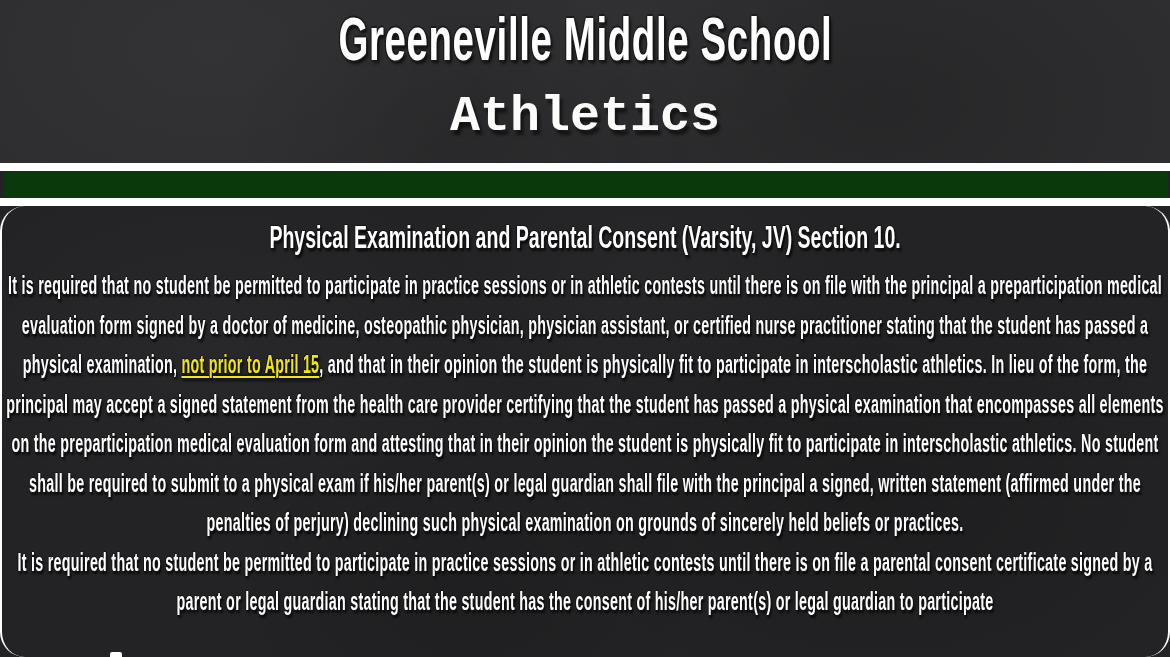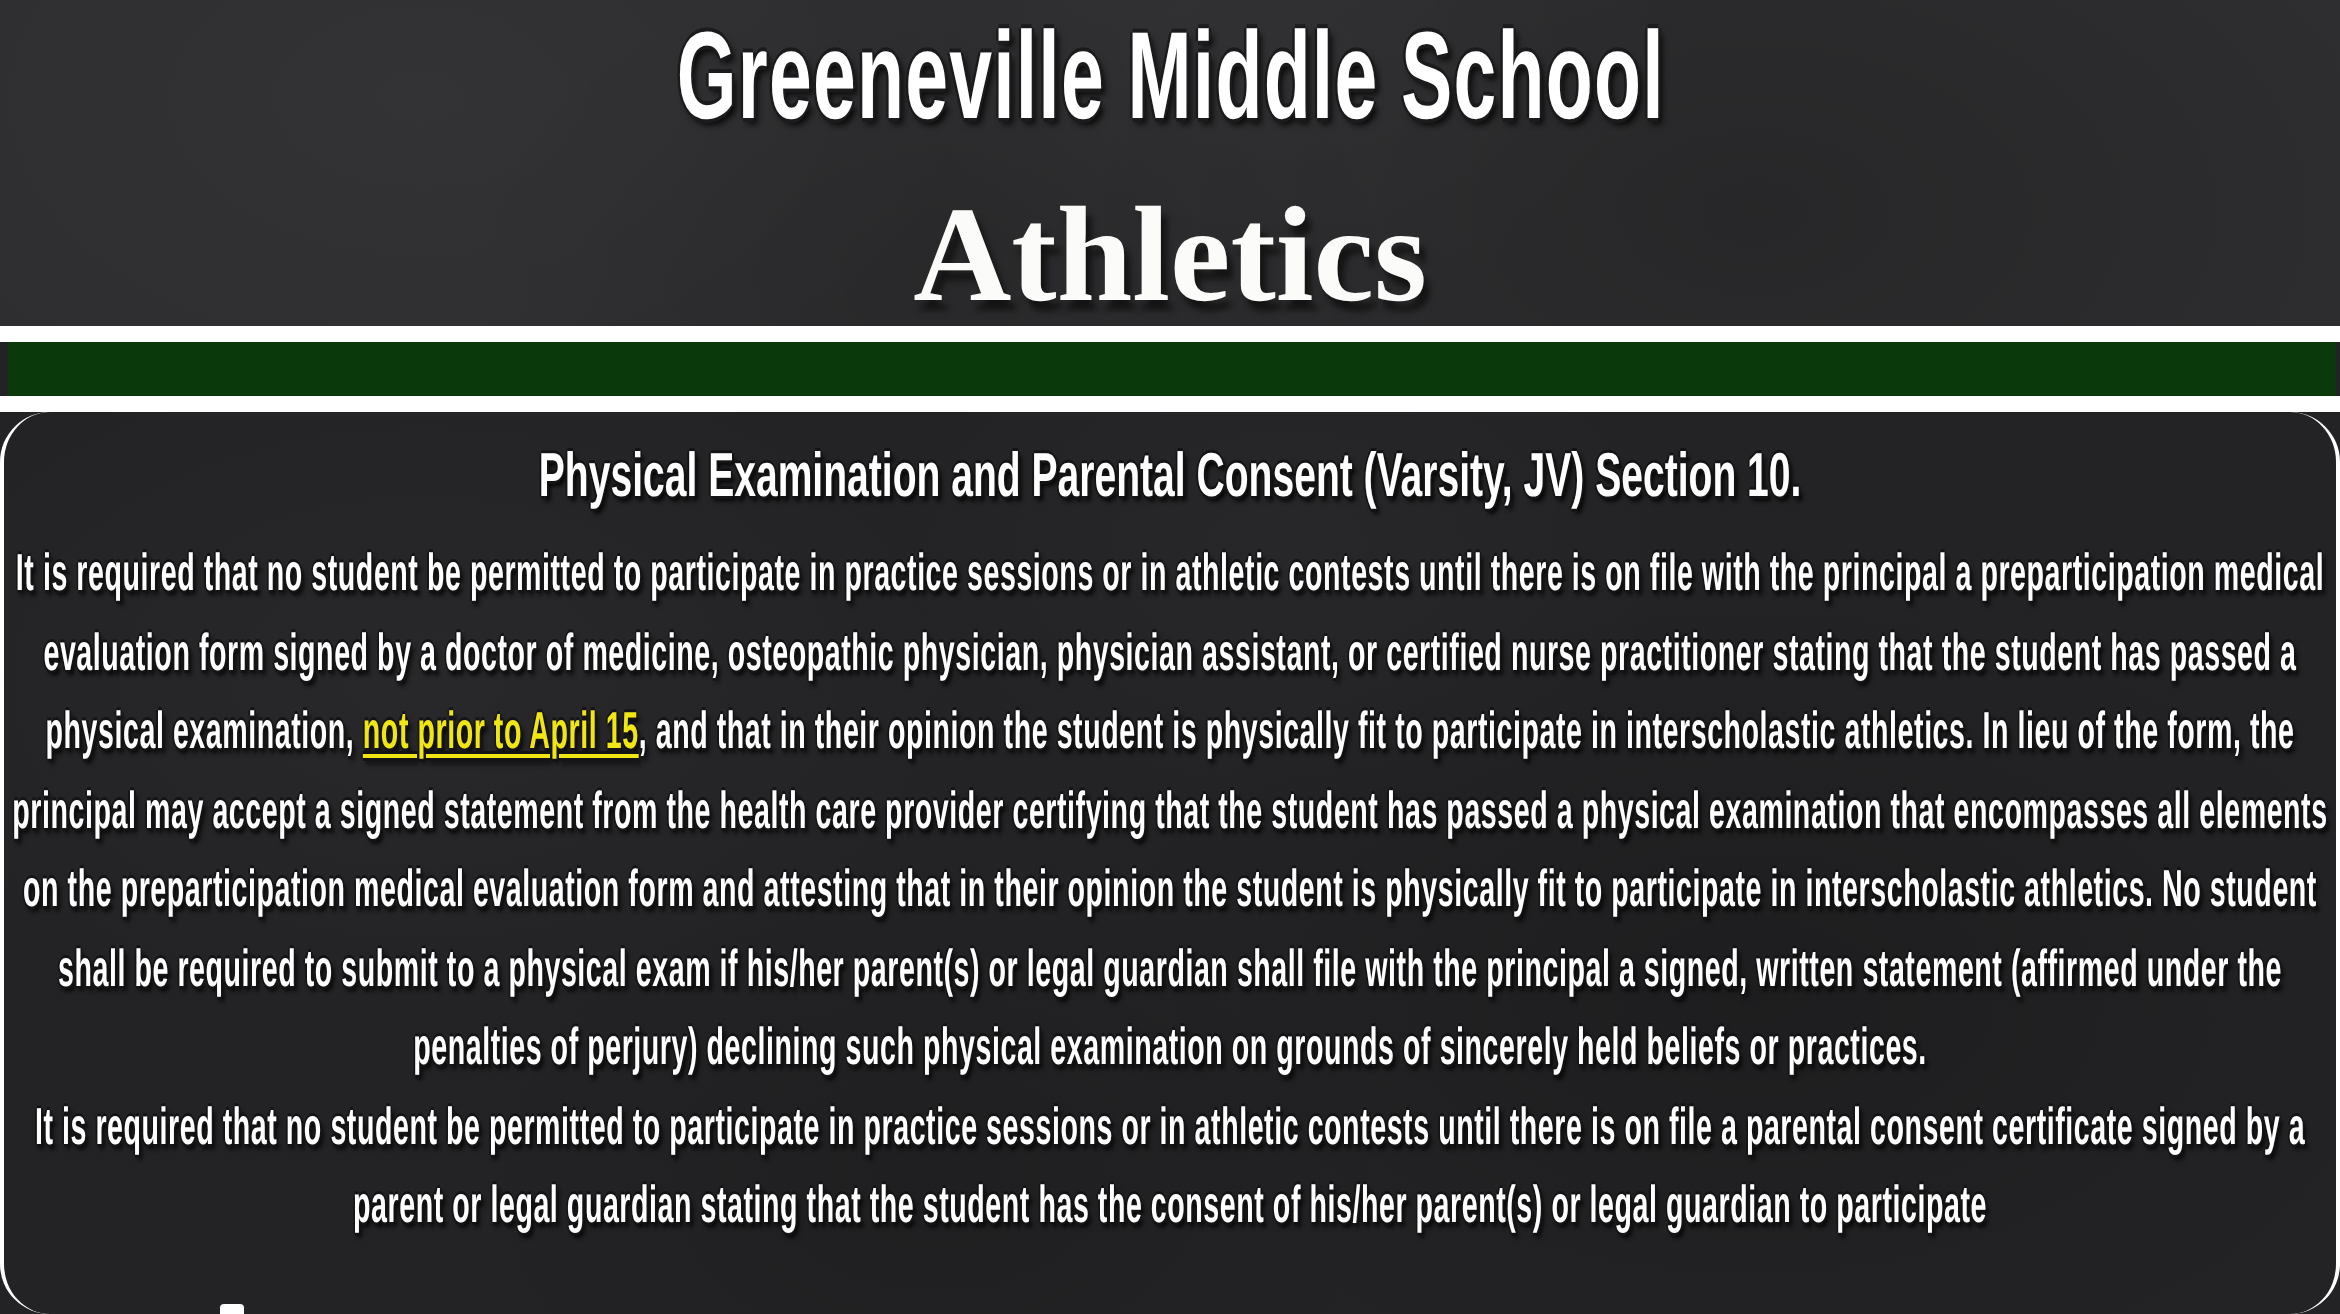--- a/index.html
+++ b/index.html
@@ -44,25 +44,25 @@
     font-size: 62px;
     font-weight: 700;
     letter-spacing: 1px;
     color: #ffffff;
     text-shadow:
       -2px 0 #1b1b1d, 2px 0 #1b1b1d, 0 -2px #1b1b1d, 0 2px #1b1b1d,
       3px 3px 4px rgba(0,0,0,0.85);
   }
 
   .athletics-title {
-    margin-top: 14px;
+    margin-top: 4px;
     line-height: 74px;
-    font-family: Liberation Serif, serif;
+    font-family: Liberation Mono, monospace;
     font-weight: 700;
-    font-size: 68px;
+    font-size: 50px;
     color: #fbfbf9;
     text-shadow: 3px 5px 3px rgba(0,0,0,0.55);
   }
 
   
   .strip-white { height: 8px; background: #ffffff; }
   .strip-green {
     height: 27px;
     background: #0a3a0b;
     margin-left: 4px;

